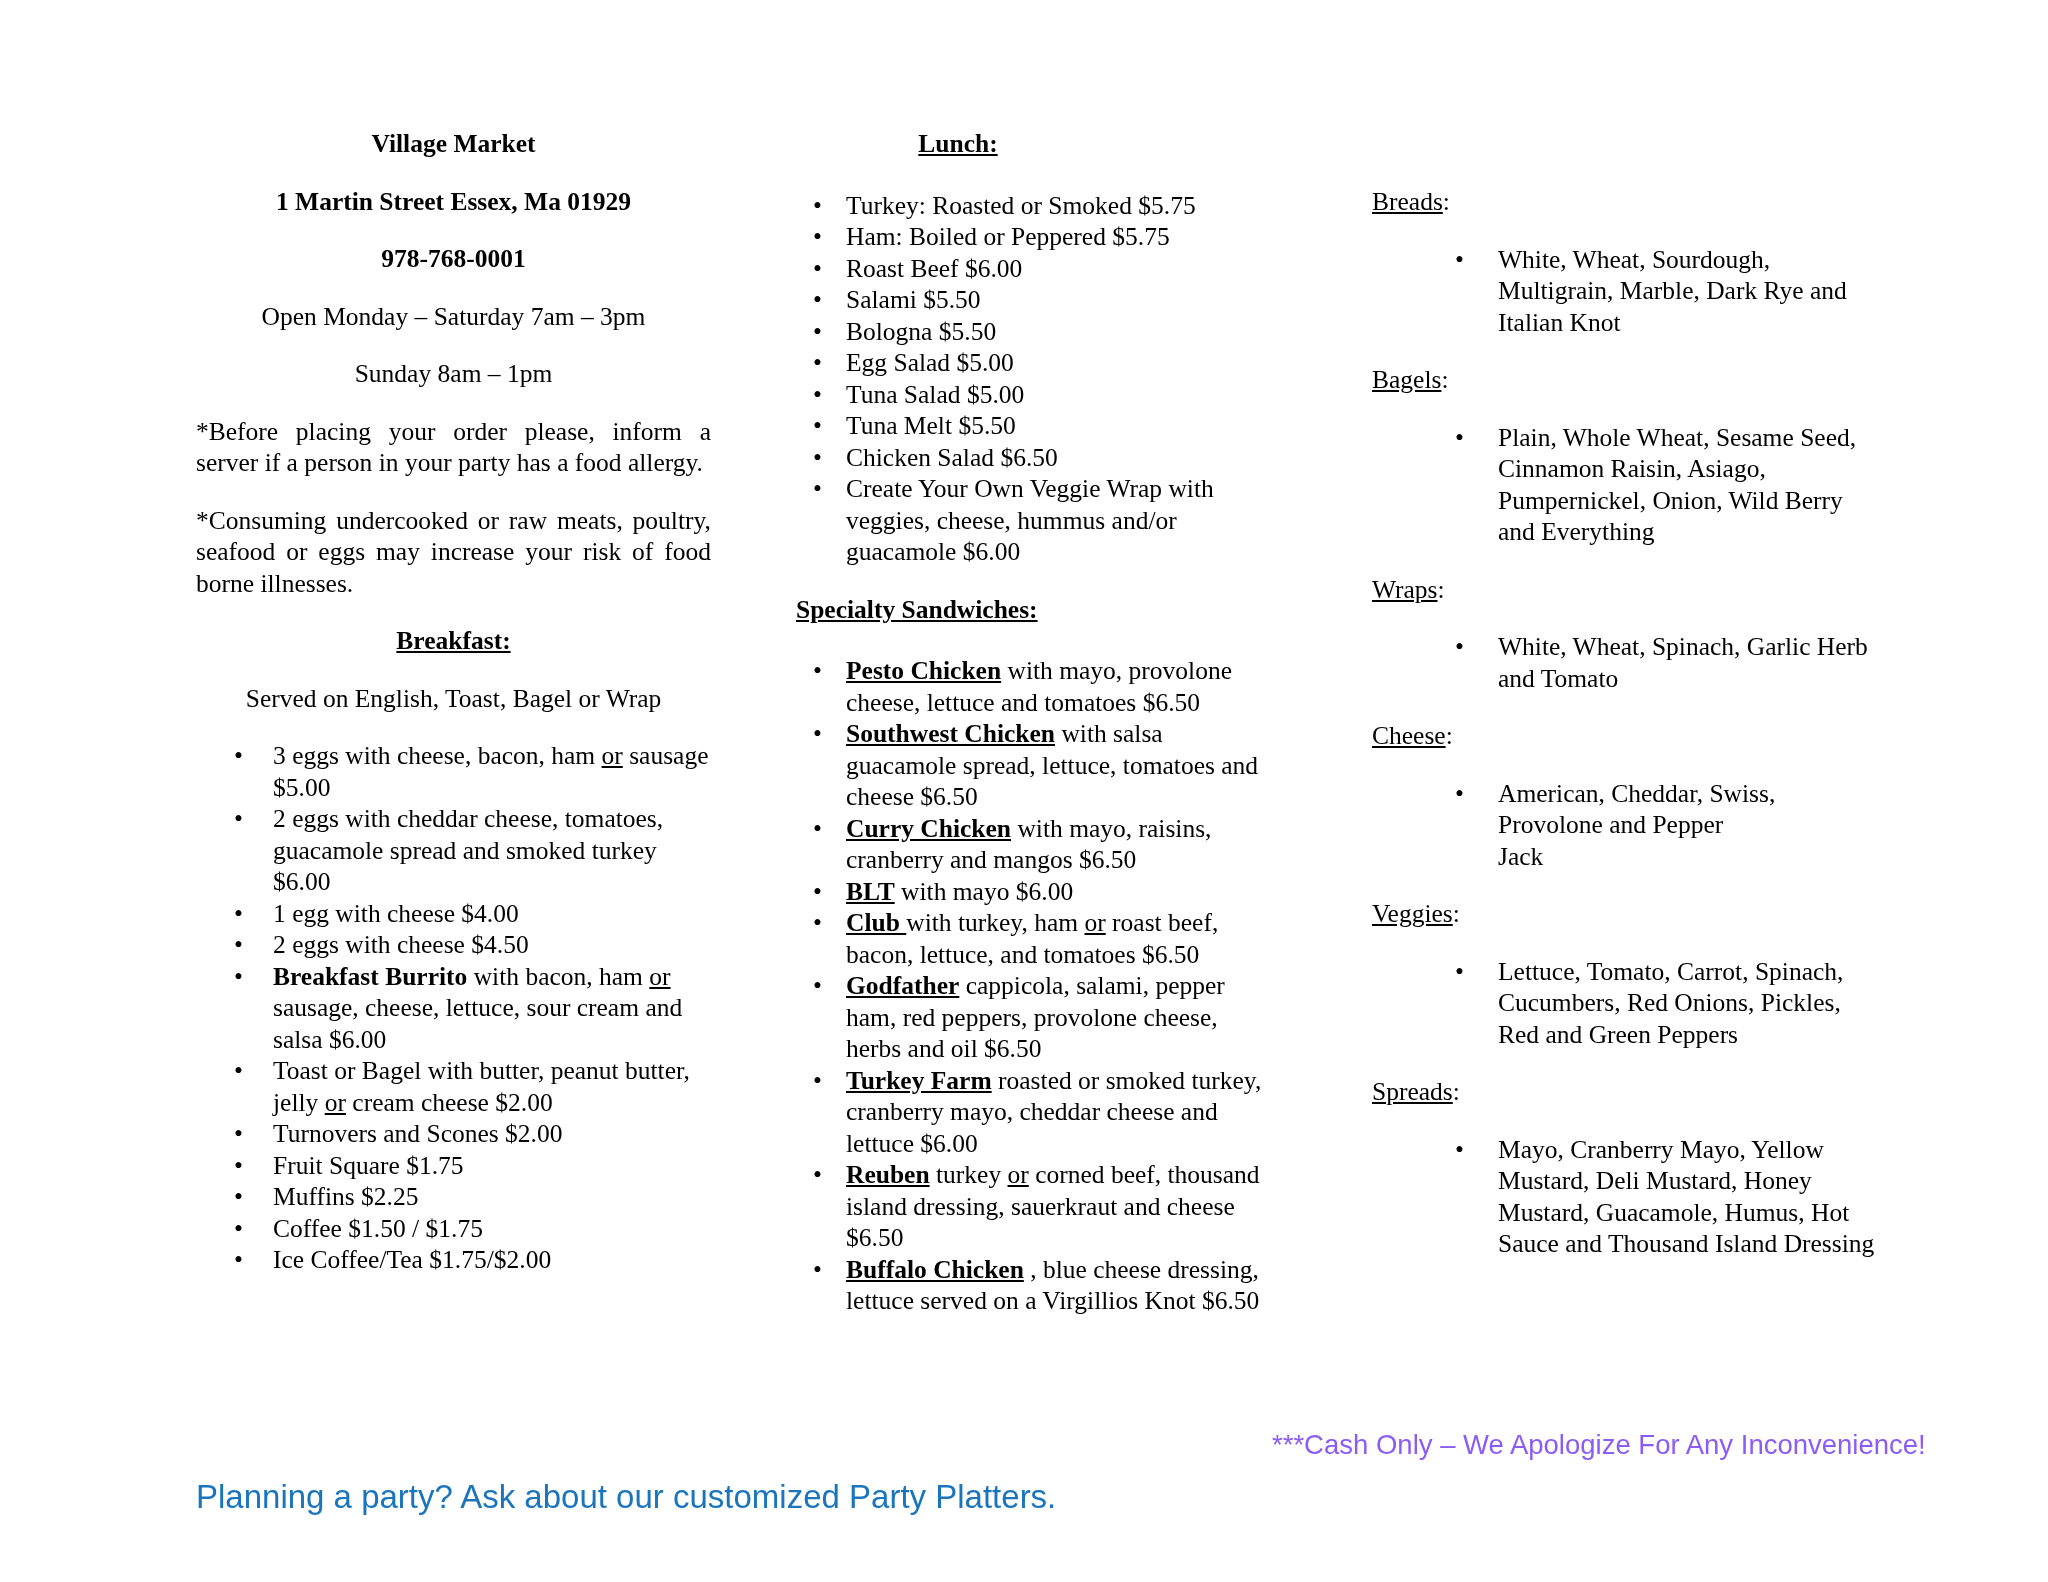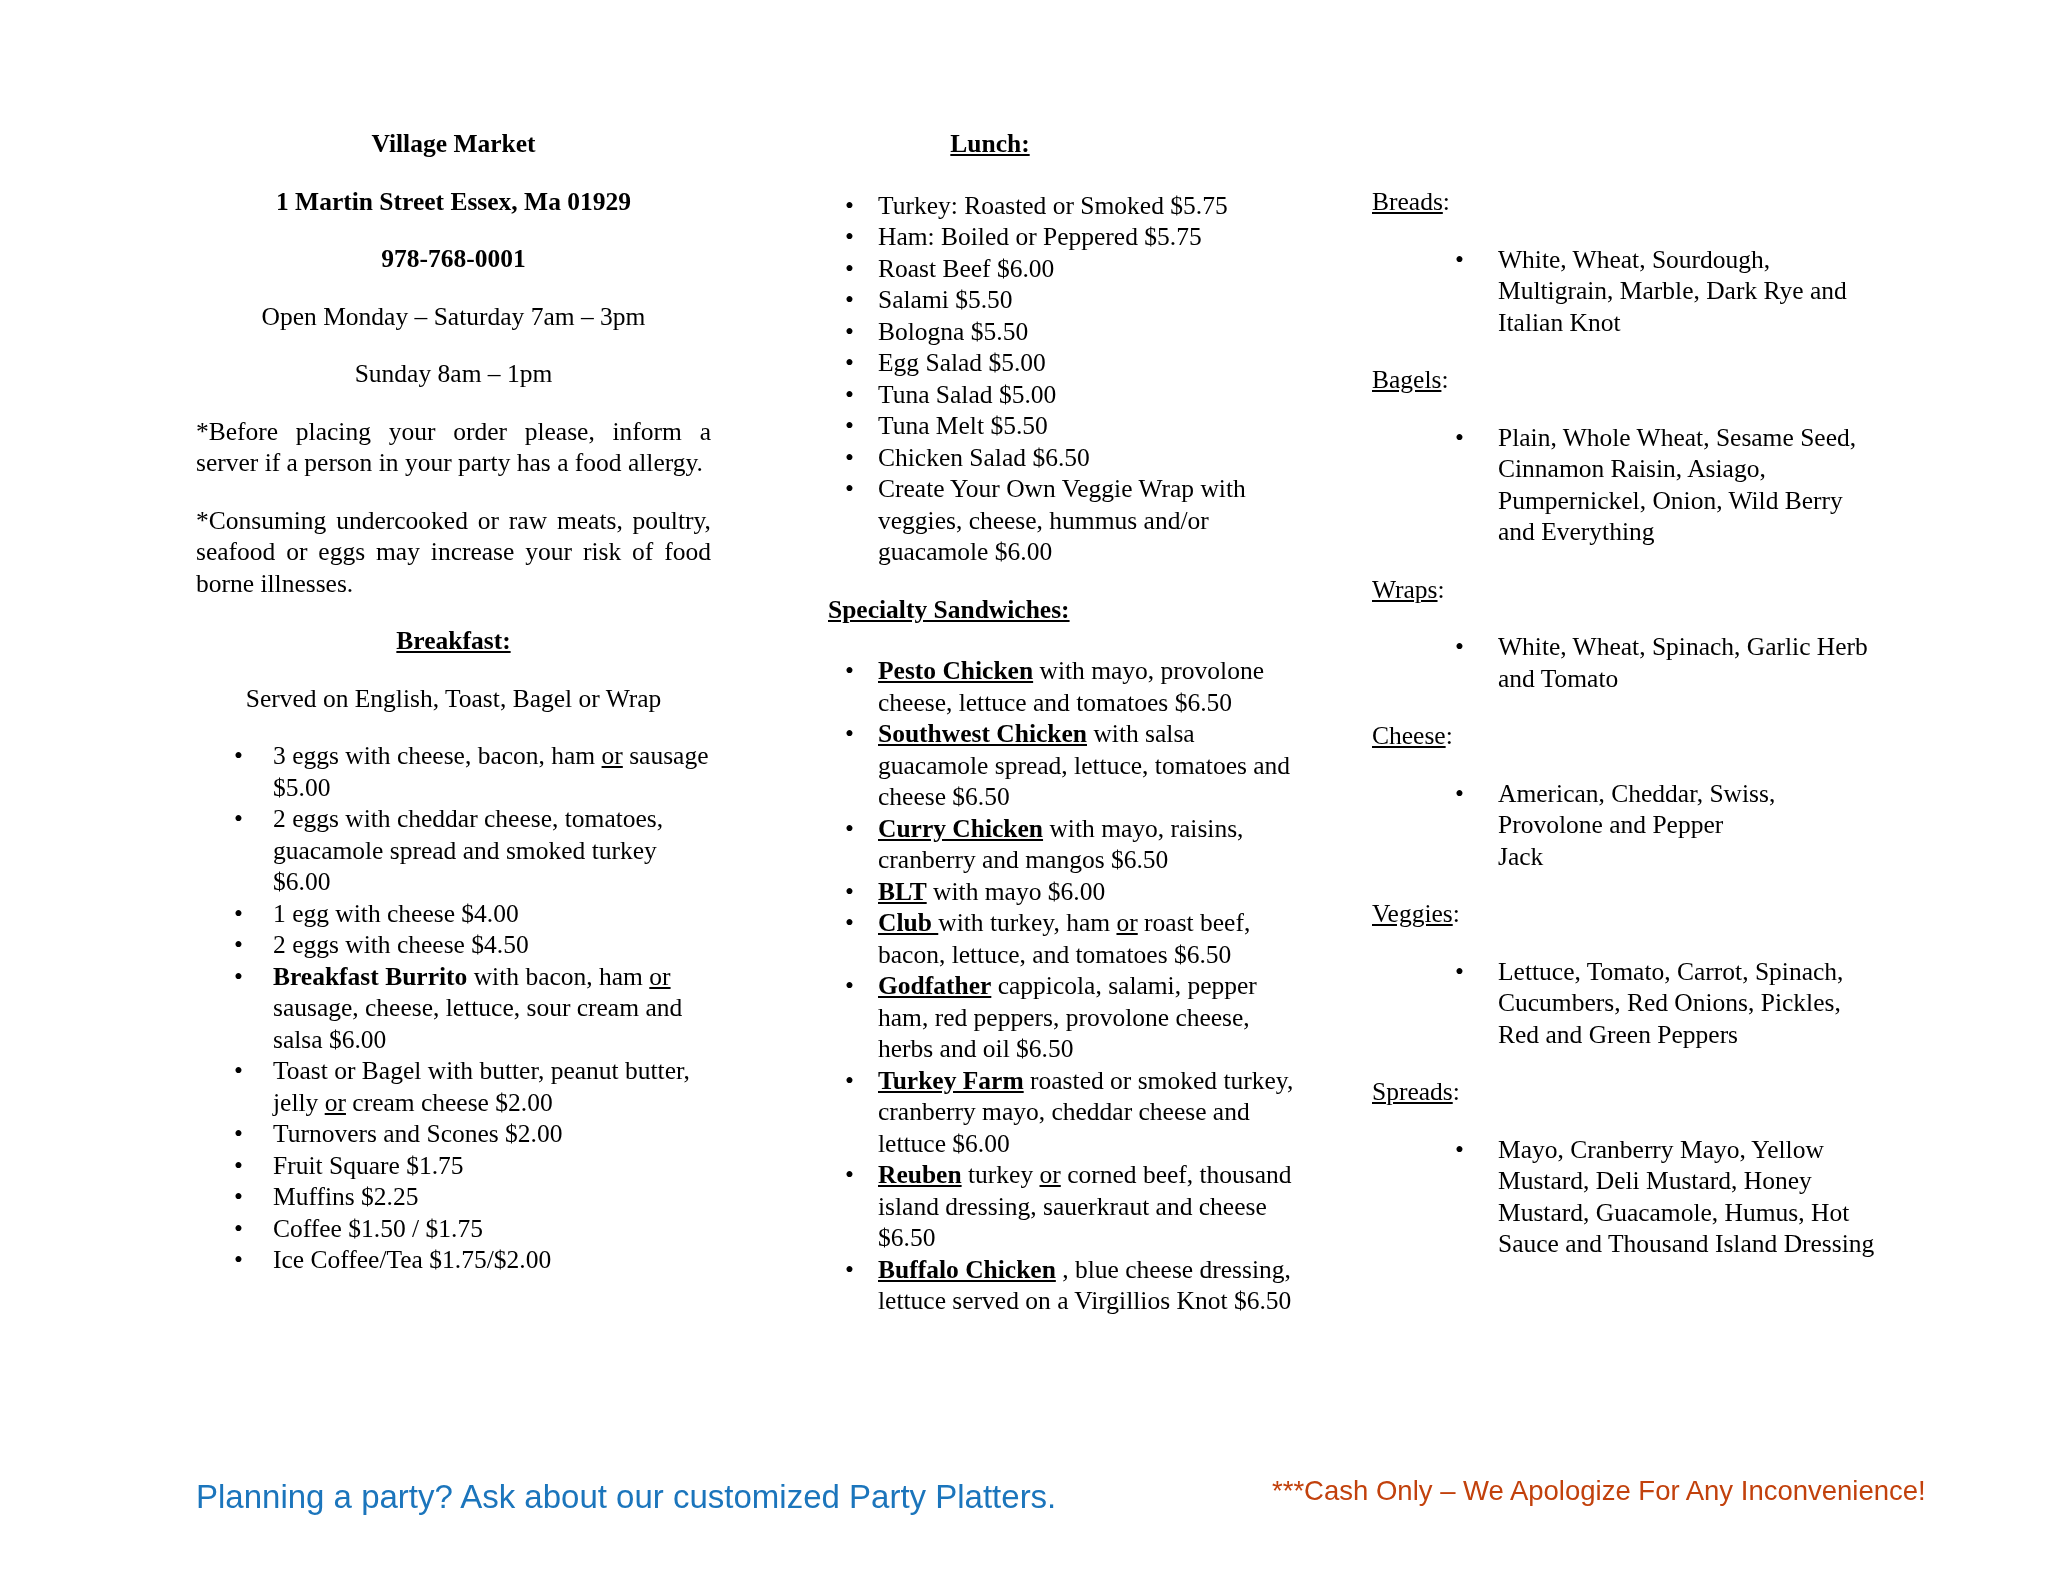--- a/index.html
+++ b/index.html
@@ -9,21 +9,21 @@
     height:1582px;
     background:#ffffff;
     font-family:"Liberation Serif","DejaVu Serif",serif;
     font-size:25.5px;
     line-height:31.5px;
     color:#000000;
     overflow:hidden;
   }
   .col{position:absolute;}
   .col1{left:196px; top:128px; width:515px;}
-  .col2{left:828px; top:128px; width:470px;}
+  .col2{left:796px; top:128px; width:470px;}
   .col3{left:1372px; top:186px; width:513px;}
 
   p,h2,h3{margin:0 0 26px 0; font-size:inherit; line-height:inherit; font-weight:normal;}
   .b{font-weight:bold;}
   .u{text-decoration:underline;}
   .c{text-align:center;}
   .j{text-align:justify;}
 
   ul{list-style:none; margin:0 0 26px 0; padding:0;}
   li{position:relative; margin:0;}
@@ -36,23 +36,23 @@
 
   .lunch-heading{text-align:center; padding-right:146px; margin-bottom:30px;}
   .specialty-heading{margin-bottom:30px;}
 
   .footer-party{
     position:absolute; left:196px; top:1477px;
     font-family:"Liberation Sans","DejaVu Sans",sans-serif;
     font-size:33px; line-height:40px; color:#1b75bc;
   }
   .footer-cash{
-    position:absolute; left:1272px; top:1474px;
+    position:absolute; left:1272px; top:1428px;
     font-family:"Liberation Sans","DejaVu Sans",sans-serif;
-    font-size:27.5px; line-height:34px; color:#c2410c;
+    font-size:27.5px; line-height:34px; color:#8b5cf6;
   }
 </style>
 </head>
 <body>
 
 <div class="page">
 
   <section class="col col1">
     <p class="c b">Village Market</p>
     <p class="c b">1 Martin Street Essex, Ma 01929</p>

